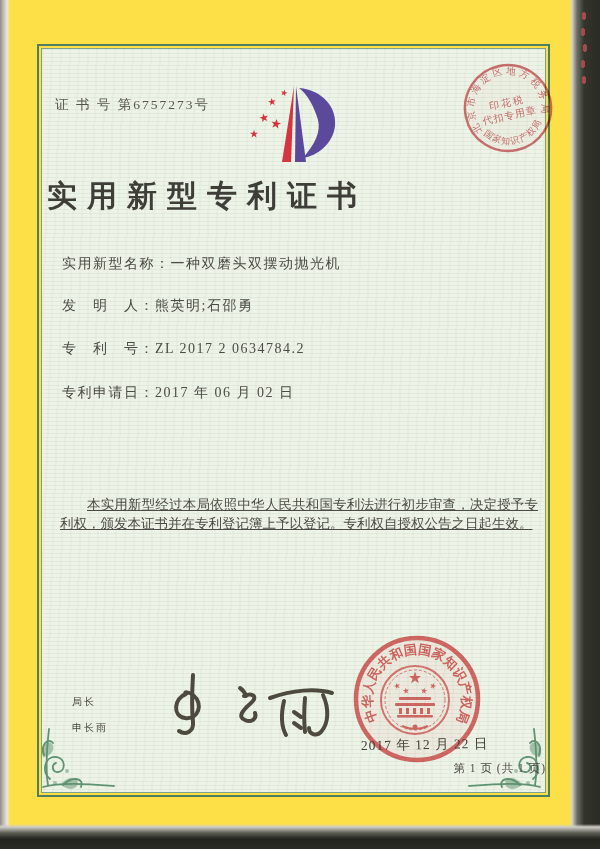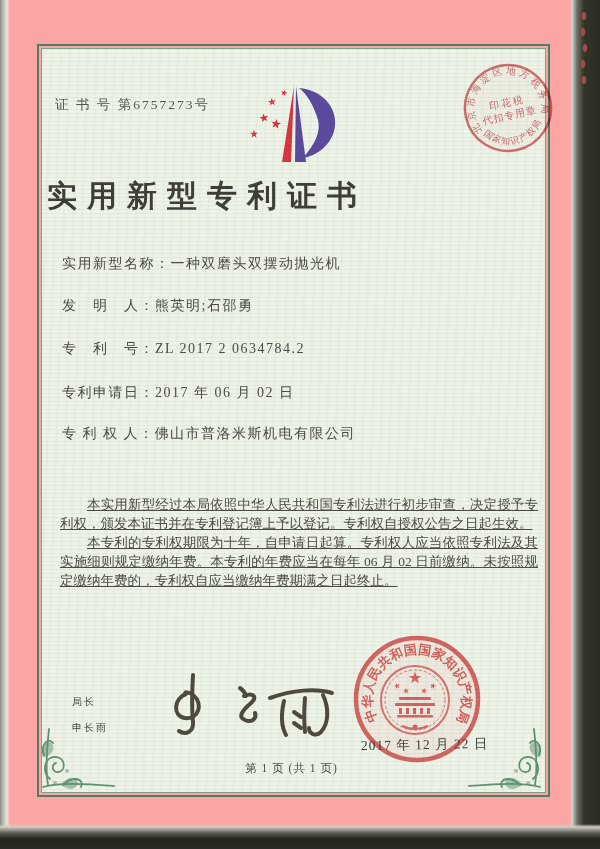--- a/index.html
+++ b/index.html
@@ -1,18 +1,18 @@
 <!DOCTYPE html>
 <html><head>
 <meta charset="utf-8">
 <style>
   html,body{margin:0;padding:0;background:#888;}
   .scan{
     position:relative; width:600px; height:849px; overflow:hidden;
-    background:#fca5a5;
+    background:#fde047;
     font-family:"Liberation Serif","DejaVu Serif",serif;
   }
   
   .edge-left{position:absolute;left:0;top:0;width:10px;height:100%;
     background:linear-gradient(90deg,#8d8d86 0px,#b9b7af 3px,#e9e6de 7px,rgba(0,0,0,0) 10px);z-index:6;}
   .edge-right{position:absolute;left:570px;top:0;width:30px;height:100%;
     background:linear-gradient(90deg,rgba(0,0,0,0) 0,#d6d4cc 2px,#6e6f66 7px,#33352c 14px,#2a2c24 100%);z-index:6;}
   .edge-bottom{position:absolute;left:0;top:824px;width:100%;height:25px;
     background:linear-gradient(180deg,rgba(0,0,0,0) 0,#cfcdc5 3px,#5b5c52 9px,#22241d 15px,#2a2c25 100%);z-index:7;}
   .edge-ink{position:absolute;left:577px;top:8px;width:14px;height:80px;z-index:8;opacity:.8;
@@ -41,21 +41,21 @@
   .body-text{position:absolute;left:60px;top:495px;width:478px;font-size:13.5px;
     line-height:19px;color:#4c4b45;text-align:justify;z-index:3;}
   .body-text p{margin:0;text-indent:2em;text-decoration:underline;}
   .signer{position:absolute;left:72px;top:689px;font-size:10px;color:#44433d;
     line-height:26px;letter-spacing:2px;z-index:3;}
   .signature{position:absolute;left:158px;top:670px;z-index:4;}
   .seal{position:absolute;left:352px;top:634px;z-index:3;mix-blend-mode:multiply;opacity:.92;}
   .seal-date{position:absolute;left:361px;top:736px;font-size:13.5px;color:#3f3e38;
     letter-spacing:1px;z-index:5;white-space:nowrap;transform:rotate(-1deg);}
   .stamp{position:absolute;left:462px;top:62px;z-index:4;mix-blend-mode:multiply;opacity:.9;}
-  .footer{position:absolute;left:37px;top:761px;width:509px;text-align:center;
+  .footer{position:absolute;left:37px;top:761px;width:509px;text-align:right;
     font-size:11.5px;color:#4c4b45;letter-spacing:1px;z-index:3;}
 </style>
 </head>
 <body>
 
 <div class="scan">
 
   <svg width="0" height="0" style="position:absolute">
     <defs>
       <polygon id="star5" points="0,-1 0.235,-0.324 0.951,-0.309 0.38,0.124 0.588,0.809 0,0.4 -0.588,0.809 -0.38,0.124 -0.951,-0.309 -0.235,-0.324"></polygon>
@@ -113,25 +113,23 @@
       <path d="M56,4 C80,6 94,24 92,42 C90,60 74,72 60,74 C72,60 78,48 75,36 C71,22 64,10 56,4 Z"></path>
     </g>
   </svg>
 
   <div class="title">实用新型专利证书</div>
 
   <div class="field f0"><span>实用新型名称：</span><span>一种双磨头双摆动抛光机</span></div>
   <div class="field f1"><span>发　明　人：</span><span>熊英明;石邵勇</span></div>
   <div class="field f2"><span>专　利　号：</span><span>ZL 2017 2 0634784.2</span></div>
   <div class="field f3"><span>专利申请日：</span><span>2017 年 06 月 02 日</span></div>
-  <div class="field f4"><span>专 利 权 人：</span><span>佛山市普洛米斯机电有限公司</span></div>
 
   <div class="body-text">
     <p>本实用新型经过本局依照中华人民共和国专利法进行初步审查，决定授予专利权，颁发本证书并在专利登记簿上予以登记。专利权自授权公告之日起生效。</p>
-    <p>本专利的专利权期限为十年，自申请日起算。专利权人应当依照专利法及其实施细则规定缴纳年费。本专利的年费应当在每年 06 月 02 日前缴纳。未按照规定缴纳年费的，专利权自应当缴纳年费期满之日起终止。</p>
   </div>
 
   <div class="signer">
     <div>局长</div>
     <div>申长雨</div>
   </div>
 
   <svg class="signature" width="190" height="75" viewBox="0 0 190 75">
     <g stroke="#3e382e" stroke-width="4" fill="none" stroke-linecap="round" opacity="0.9">
       <path d="M28,24 C16,28 14,46 27,48 C41,50 45,33 36,26 C31,21 25,22 28,24"></path>

